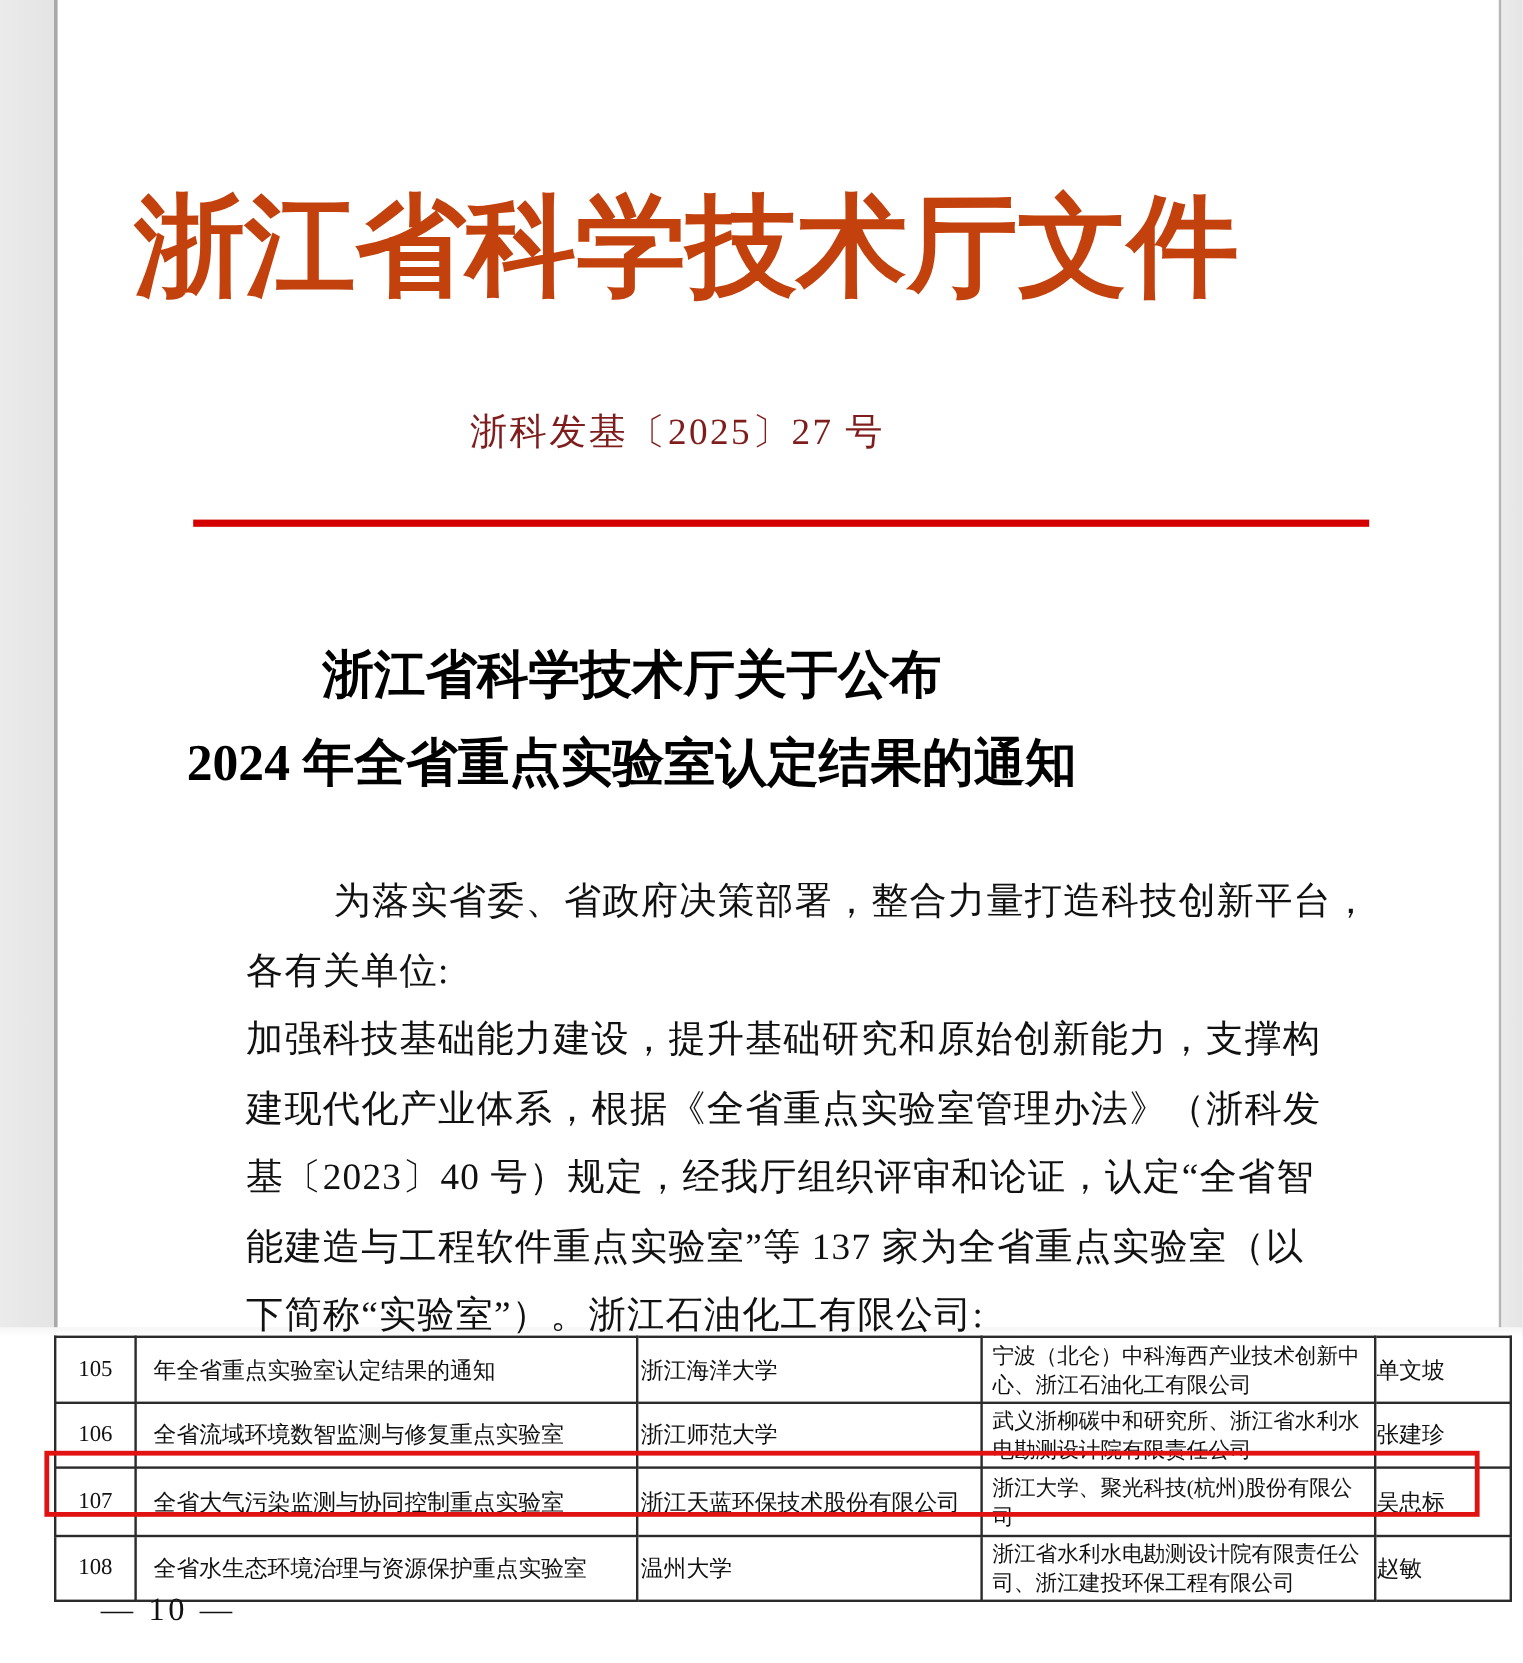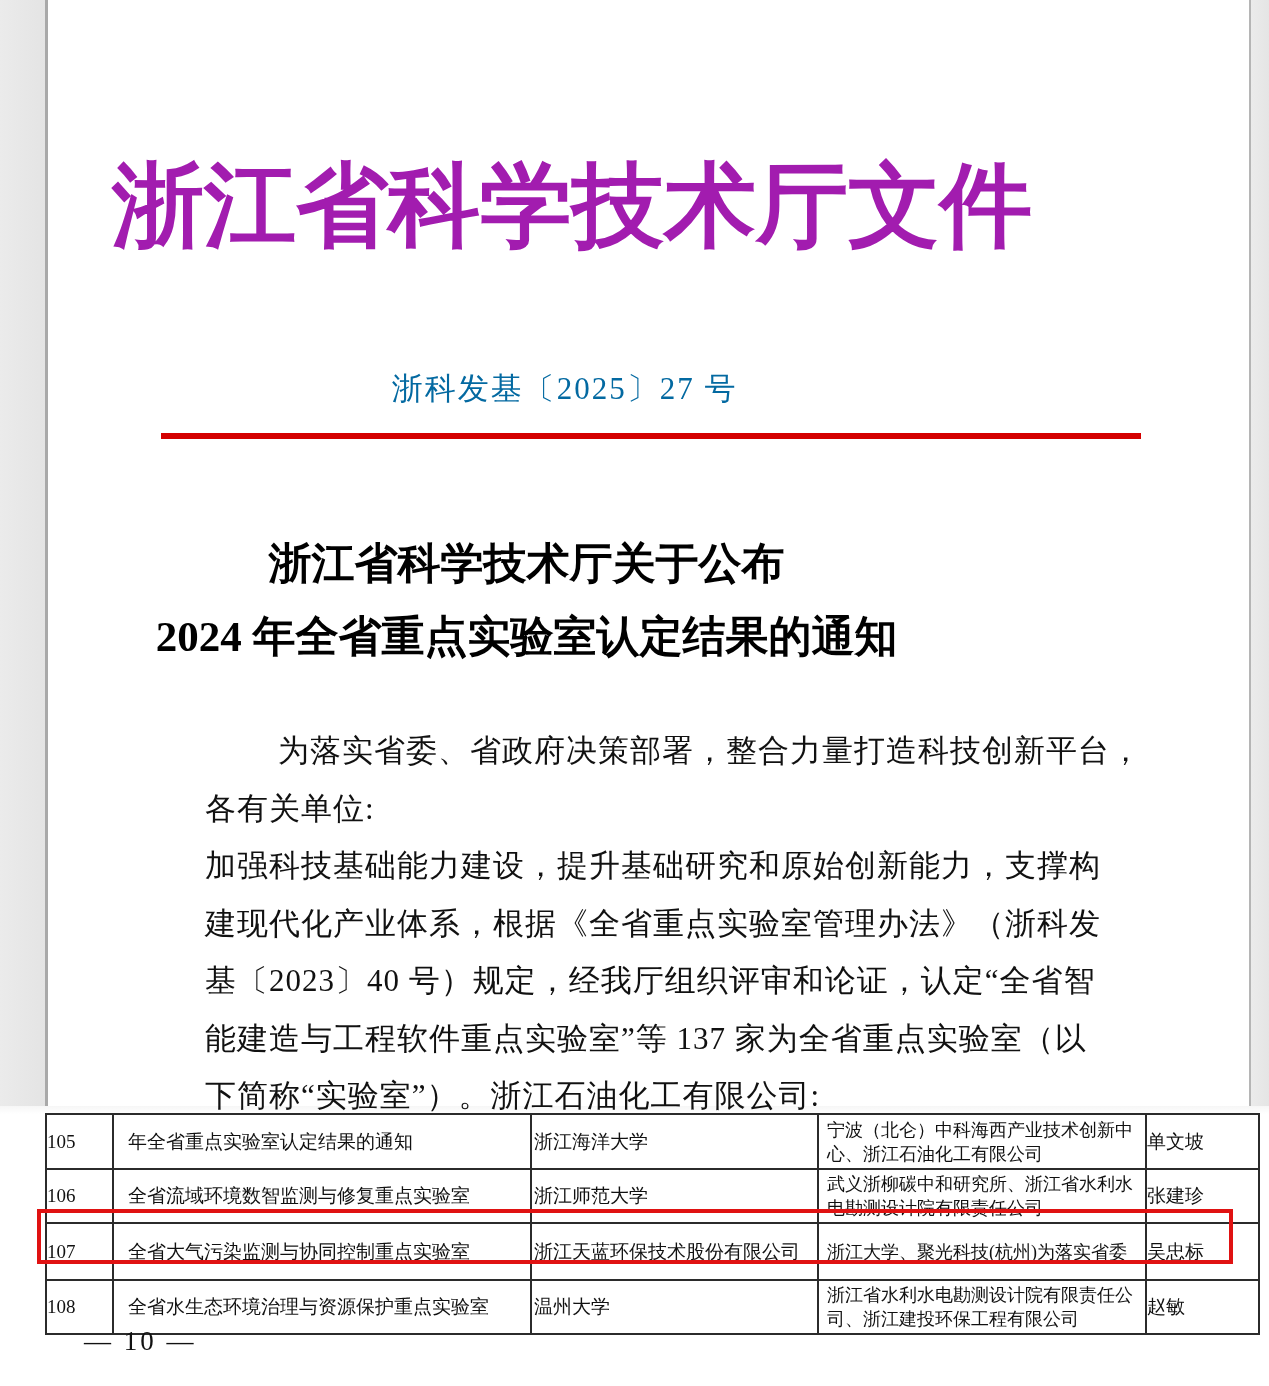--- a/index.html
+++ b/index.html
@@ -35,33 +35,33 @@
   }
   .doc-title {
     position: absolute;
     left: 46px;
     top: 146px;
     width: 1052px;
     text-align: center;
     font-size: 92px;
     font-weight: 700;
     letter-spacing: 0px;
-    color: #a21caf;
+    color: #c2410c;
     line-height: 120px;
     white-space: nowrap;
   }
   .doc-number {
     position: absolute;
     left: 46px;
-    top: 368px;
+    top: 339px;
     width: 1037px;
     text-align: center;
     font-size: 31px;
     letter-spacing: 2px;
-    color: #0369a1;
+    color: #7f1d1d;
   }
   .red-rule {
     position: absolute;
     left: 161px;
     top: 433px;
     width: 980px;
     height: 6px;
     background: #d40000;
   }
   .subtitle {
@@ -99,21 +99,21 @@
     background: #ffffff;
   }
   .lab-table td {
     border: 2px solid #2b2b2b;
     vertical-align: middle;
     font-size: 19px;
     color: #111;
     padding: 0;
     overflow: hidden;
   }
-  .lab-table .col-no      { width: 65px;  text-align: left; }
+  .lab-table .col-no      { width: 65px;  text-align: center; }
   .lab-table .col-lab     { width: 402px; text-align: left; padding-left: 14px; }
   .lab-table .col-inst    { width: 283px; text-align: left; padding-left: 2px; font-size: 19px; }
   .lab-table .col-partner { width: 310px; text-align: left; padding: 2px 8px; font-size: 18px; line-height: 24px; }
   .lab-table .col-dir     { width: 111px; }
   .row-105 td { height: 49px; }
   .row-106 td { height: 47px; }
   .row-107 td { height: 51px; }
   .row-108 td { height: 47px; }
   .highlight-box {
     position: absolute;
@@ -186,21 +186,21 @@
         <td class="col-no">106</td>
         <td class="col-lab">全省流域环境数智监测与修复重点实验室</td>
         <td class="col-inst">浙江师范大学</td>
         <td class="col-partner">武义浙柳碳中和研究所、浙江省水利水电勘测设计院有限责任公司</td>
         <td class="col-dir">张建珍</td>
       </tr>
       <tr class="row-107">
         <td class="col-no">107</td>
         <td class="col-lab">全省大气污染监测与协同控制重点实验室</td>
         <td class="col-inst">浙江天蓝环保技术股份有限公司</td>
-        <td class="col-partner">浙江大学、聚光科技(杭州)为落实省委</td>
+        <td class="col-partner">浙江大学、聚光科技(杭州)股份有限公司</td>
         <td class="col-dir">吴忠标</td>
       </tr>
       <tr class="row-108">
         <td class="col-no">108</td>
         <td class="col-lab">全省水生态环境治理与资源保护重点实验室</td>
         <td class="col-inst">温州大学</td>
         <td class="col-partner">浙江省水利水电勘测设计院有限责任公司、浙江建投环保工程有限公司</td>
         <td class="col-dir">赵敏</td>
       </tr>
     </tbody>

